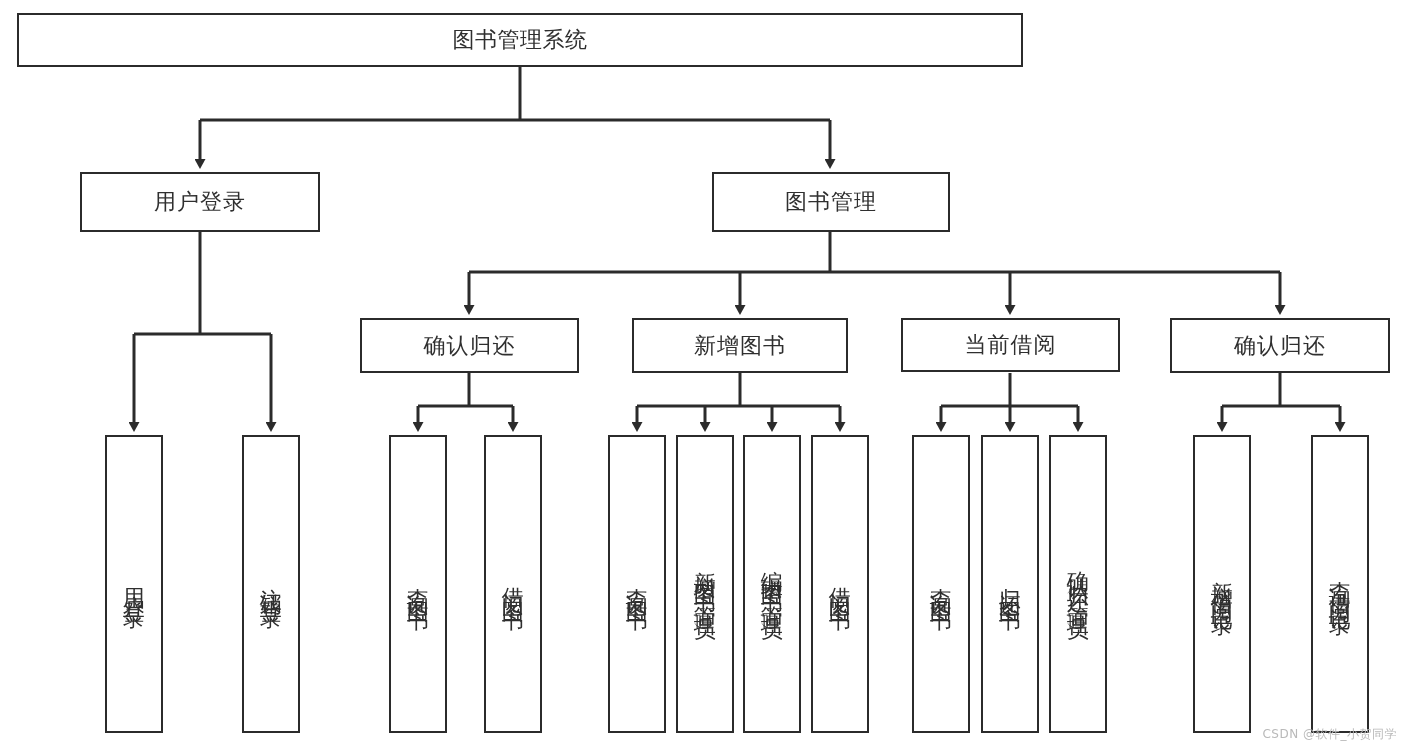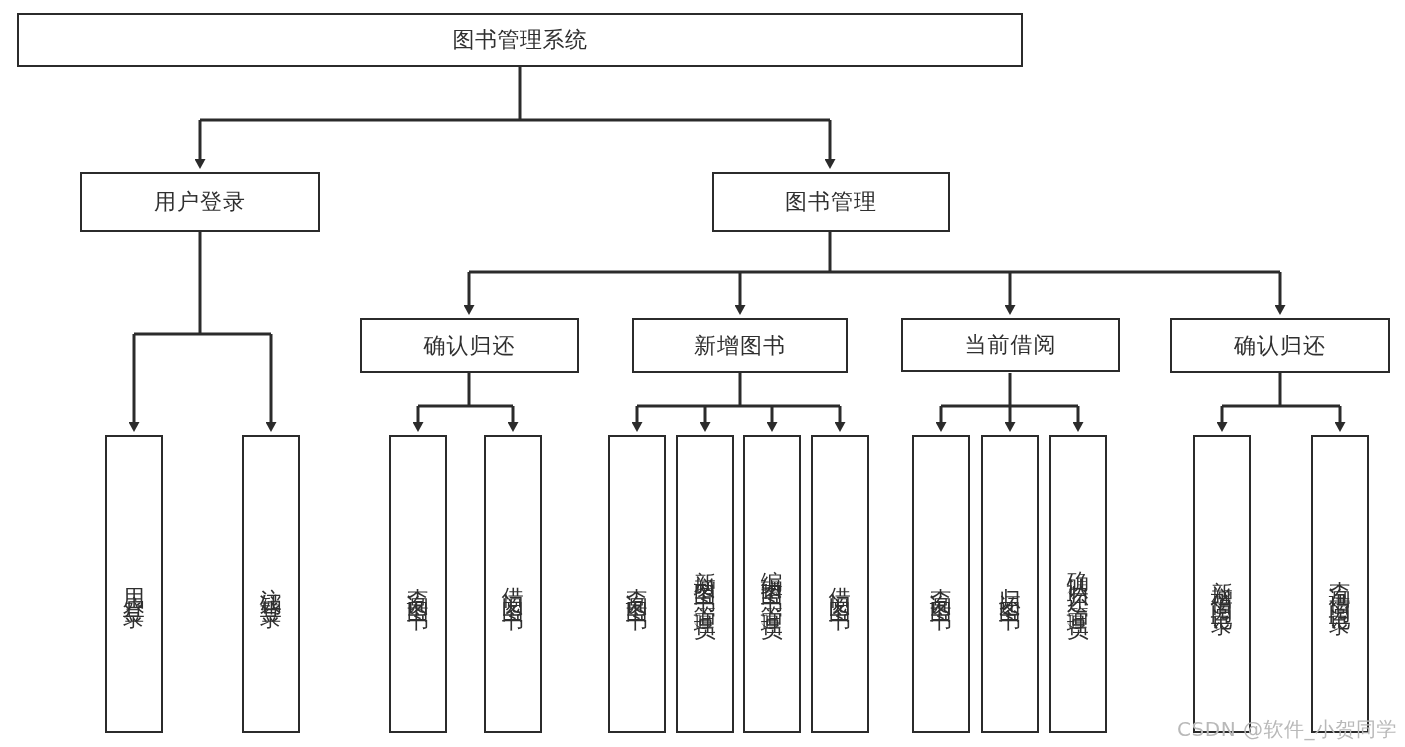--- a/index.html
+++ b/index.html
@@ -53,21 +53,21 @@
     white-space: nowrap;
   }
   .node.root .lbl { font-size: 22px; }
   .node.level2 .lbl { font-size: 22px; letter-spacing: 1px; }
   .node.level3 .lbl { font-size: 22px; letter-spacing: 1px; }
 
   .watermark {
     position: absolute;
     right: 8px;
     bottom: 4px;
-    font-size: 20px;
+    font-size: 12px;
     color: #b9b9b9;
     letter-spacing: 0.5px;
     white-space: nowrap;
     font-family: "DejaVu Sans", "Liberation Sans", sans-serif;
   }
 </style>
 </head>
 <body>
 
 <div id="canvas">

